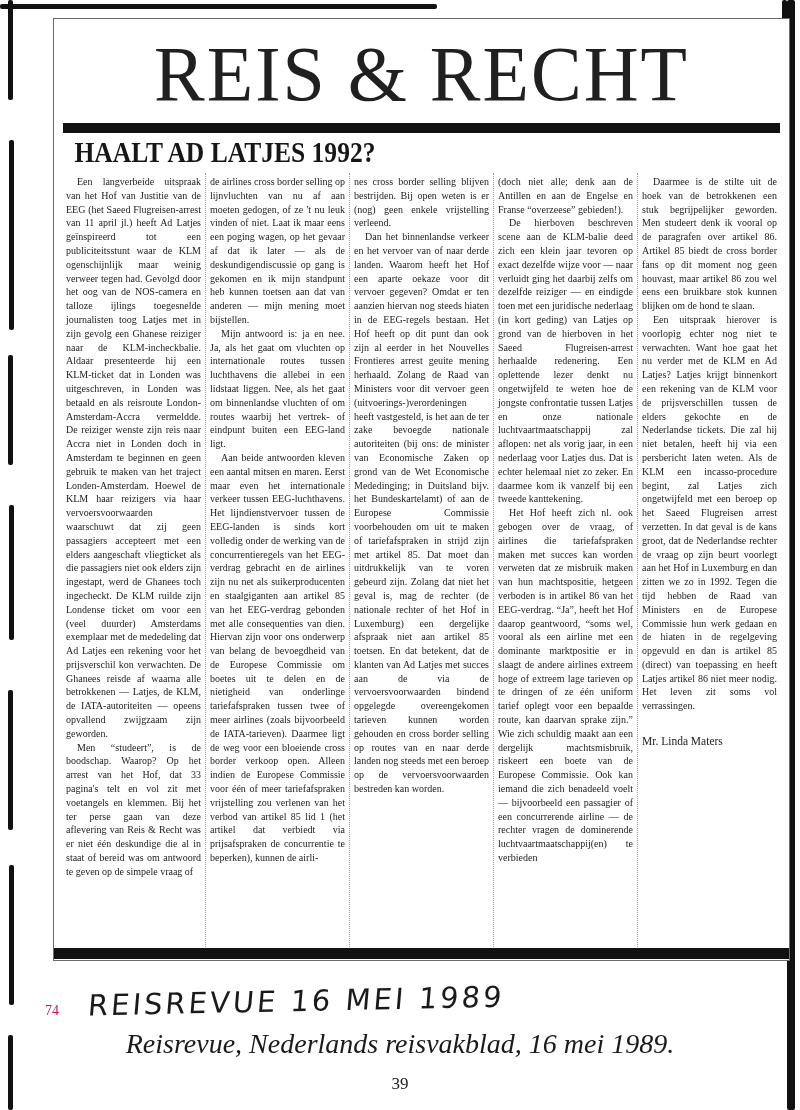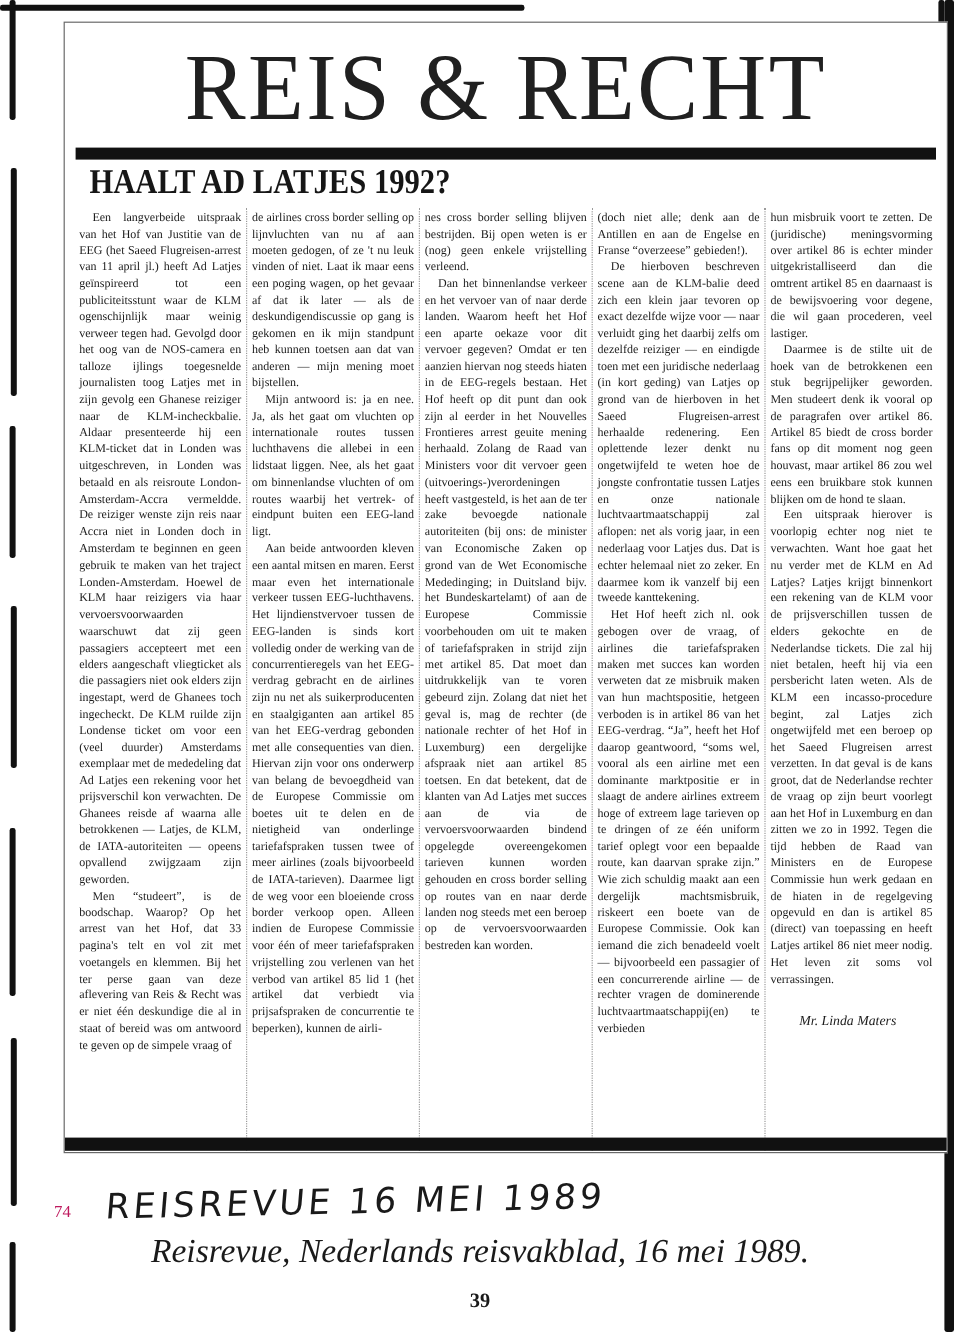--- a/index.html
+++ b/index.html
@@ -46,22 +46,22 @@
   }
   .col {
     flex:1 1 0; padding:2px 4px 0 4px; overflow:hidden;
     font-size:10px; line-height:13.8px; text-align:justify;
     overflow-wrap:break-word; color:#1b1b1b;
   }
   .col + .col { border-left:1px dotted #9b9b9b; }
   .col p { margin:0; }
   .col p.indent { text-indent:11px; }
   .signature {
-    margin-top:22px; text-align:center; padding-right:6px;
-    font-style:italic; font-size:11.5px;
+    margin-top:22px; text-align:left; padding-right:6px;
+    font-size:11.5px;
   }
   .bottom-bar {
     position:absolute; left:0; right:0; bottom:1px; height:11px; background:var(--bar);
   }
 
   .print-number {
     position:absolute; left:45px; top:1003px; font-size:14px; color:#be185d;
     font-family:"Liberation Serif", serif;
   }
   .handwriting {
@@ -70,21 +70,21 @@
     letter-spacing:3px; transform:rotate(-1.2deg) skewX(-6deg);
     white-space:nowrap;
   }
   .caption {
     position:absolute; left:0; width:800px; top:1028px; text-align:center;
     font-style:italic; font-size:28px; color:#1a1a1a;
     font-family:"Liberation Serif", serif;
   }
   .page-number {
     position:absolute; left:0; width:800px; top:1074px; text-align:center;
-    font-size:17px; color:#1a1a1a; font-family:"Liberation Serif", serif;font-weight:bold;
+    font-size:17px; color:#1a1a1a; font-family:"Liberation Serif", serif;
   }
 </style>
 </head>
 <body>
 
 <div class="page">
 
   <div class="artifact a-top"></div>
   <div class="artifact a-right"></div>
   <div class="artifact a-right2"></div>
@@ -115,21 +115,20 @@
       <div class="col" lang="nl">
           <p>nes cross border selling blijven bestrijden. Bij open weten is er (nog) geen enkele vrijstelling verleend.</p>
           <p class="indent">Dan het binnenlandse verkeer en het vervoer van of naar derde landen. Waarom heeft het Hof een aparte oekaze voor dit vervoer gegeven? Omdat er ten aanzien hiervan nog steeds hiaten in de EEG-regels bestaan. Het Hof heeft op dit punt dan ook zijn al eerder in het Nouvelles Frontieres arrest geuite mening herhaald. Zolang de Raad van Ministers voor dit vervoer geen (uitvoerings-)verordeningen heeft vastgesteld, is het aan de ter zake bevoegde nationale autoriteiten (bij ons: de minister van Economische Zaken op grond van de Wet Economische Mededinging; in Duitsland bijv. het Bundeskartelamt) of aan de Europese Commissie voorbehouden om uit te maken of tariefafspraken in strijd zijn met artikel 85. Dat moet dan uitdrukkelijk van te voren gebeurd zijn. Zolang dat niet het geval is, mag de rechter (de nationale rechter of het Hof in Luxemburg) een dergelijke afspraak niet aan artikel 85 toetsen. En dat betekent, dat de klanten van Ad Latjes met succes aan de via de vervoersvoorwaarden bindend opgelegde overeengekomen tarieven kunnen worden gehouden en cross border selling op routes van en naar derde landen nog steeds met een beroep op de vervoersvoorwaarden bestreden kan worden.</p>
         </div>
       <div class="col" lang="nl">
           <p>(doch niet alle; denk aan de Antillen en aan de Engelse en Franse “overzeese” gebieden!).</p>
           <p class="indent">De hierboven beschreven scene aan de KLM-balie deed zich een klein jaar tevoren op exact dezelfde wijze voor — naar verluidt ging het daarbij zelfs om dezelfde reiziger — en eindigde toen met een juridische nederlaag (in kort geding) van Latjes op grond van de hierboven in het Saeed Flugreisen-arrest herhaalde redenering. Een oplettende lezer denkt nu ongetwijfeld te weten hoe de jongste confrontatie tussen Latjes en onze nationale luchtvaartmaatschappij zal aflopen: net als vorig jaar, in een nederlaag voor Latjes dus. Dat is echter helemaal niet zo zeker. En daarmee kom ik vanzelf bij een tweede kanttekening.</p>
           <p class="indent">Het Hof heeft zich nl. ook gebogen over de vraag, of airlines die tariefafspraken maken met succes kan worden verweten dat ze misbruik maken van hun machtspositie, hetgeen verboden is in artikel 86 van het EEG-verdrag. “Ja”, heeft het Hof daarop geantwoord, “soms wel, vooral als een airline met een dominante marktpositie er in slaagt de andere airlines extreem hoge of extreem lage tarieven op te dringen of ze één uniform tarief oplegt voor een bepaalde route, kan daarvan sprake zijn.” Wie zich schuldig maakt aan een dergelijk machtsmisbruik, riskeert een boete van de Europese Commissie. Ook kan iemand die zich benadeeld voelt — bijvoorbeeld een passagier of een concurrerende airline — de rechter vragen de dominerende luchtvaartmaatschappij(en) te verbieden</p>
         </div>
       <div class="col" lang="nl">
-          <p>hun misbruik voort te zetten. De (juridische) meningsvorming over artikel 86 is echter minder uitgekristalliseerd dan die omtrent artikel 85 en daarnaast is de bewijsvoering voor degene, die wil gaan procederen, veel lastiger.</p>
           <p class="indent">Daarmee is de stilte uit de hoek van de betrokkenen een stuk begrijpelijker geworden. Men studeert denk ik vooral op de paragrafen over artikel 86. Artikel 85 biedt de cross border fans op dit moment nog geen houvast, maar artikel 86 zou wel eens een bruikbare stok kunnen blijken om de hond te slaan.</p>
           <p class="indent">Een uitspraak hierover is voorlopig echter nog niet te verwachten. Want hoe gaat het nu verder met de KLM en Ad Latjes? Latjes krijgt binnenkort een rekening van de KLM voor de prijsverschillen tussen de elders gekochte en de Nederlandse tickets. Die zal hij niet betalen, heeft hij via een persbericht laten weten. Als de KLM een incasso-procedure begint, zal Latjes zich ongetwijfeld met een beroep op het Saeed Flugreisen arrest verzetten. In dat geval is de kans groot, dat de Nederlandse rechter de vraag op zijn beurt voorlegt aan het Hof in Luxemburg en dan zitten we zo in 1992. Tegen die tijd hebben de Raad van Ministers en de Europese Commissie hun werk gedaan en de hiaten in de regelgeving opgevuld en dan is artikel 85 (direct) van toepassing en heeft Latjes artikel 86 niet meer nodig. Het leven zit soms vol verrassingen.</p>
           <div class="signature">Mr. Linda Maters</div>
         </div>
     </div>
     <div class="bottom-bar"></div>
   </div>
 
   <div class="print-number">74</div>
   <div class="handwriting">REISREVUE 16 MEI 1989</div>

